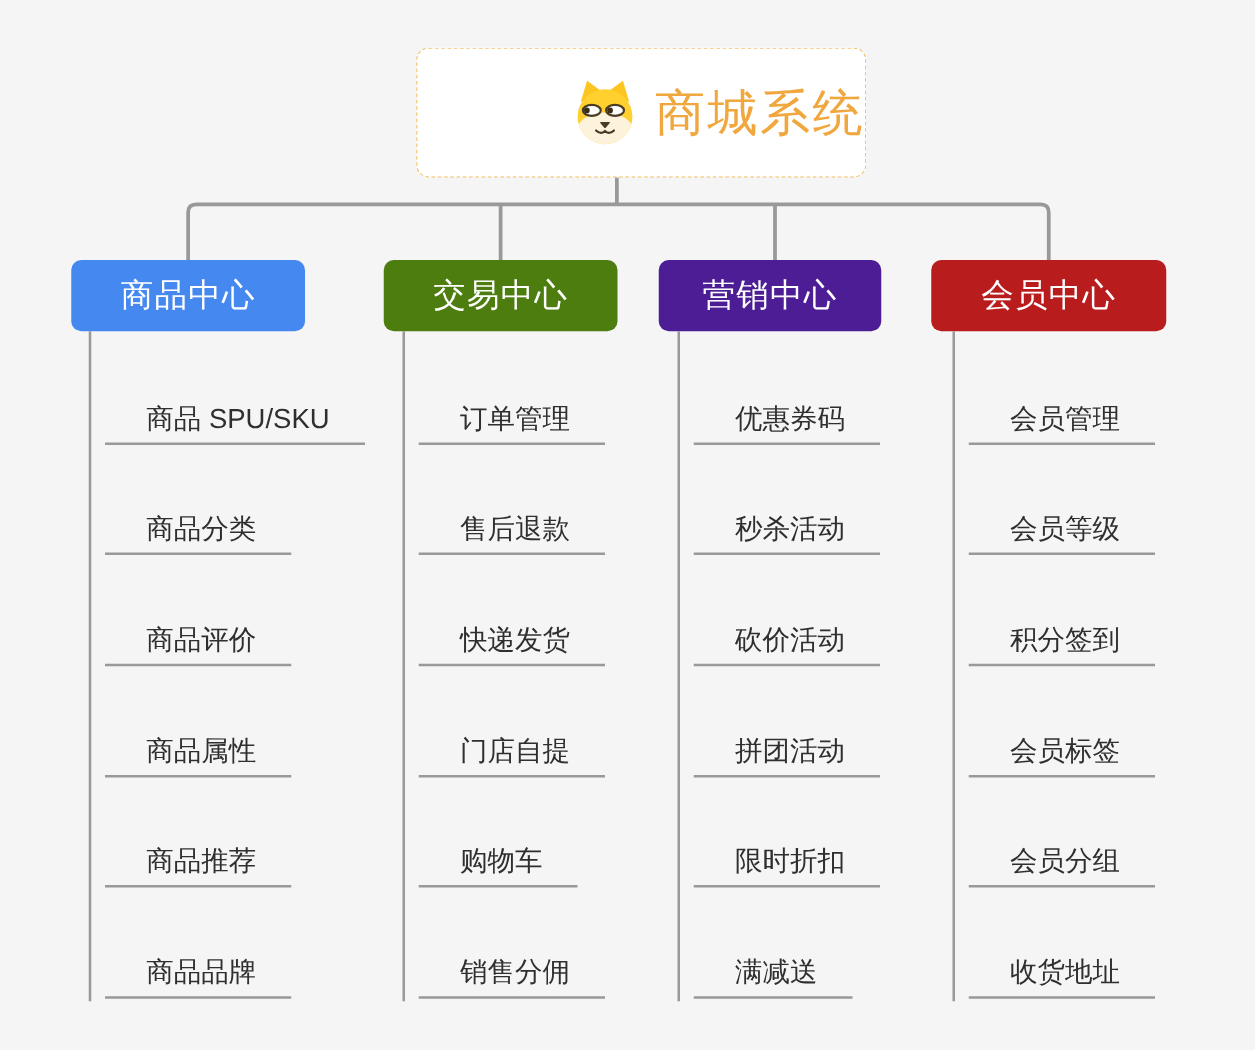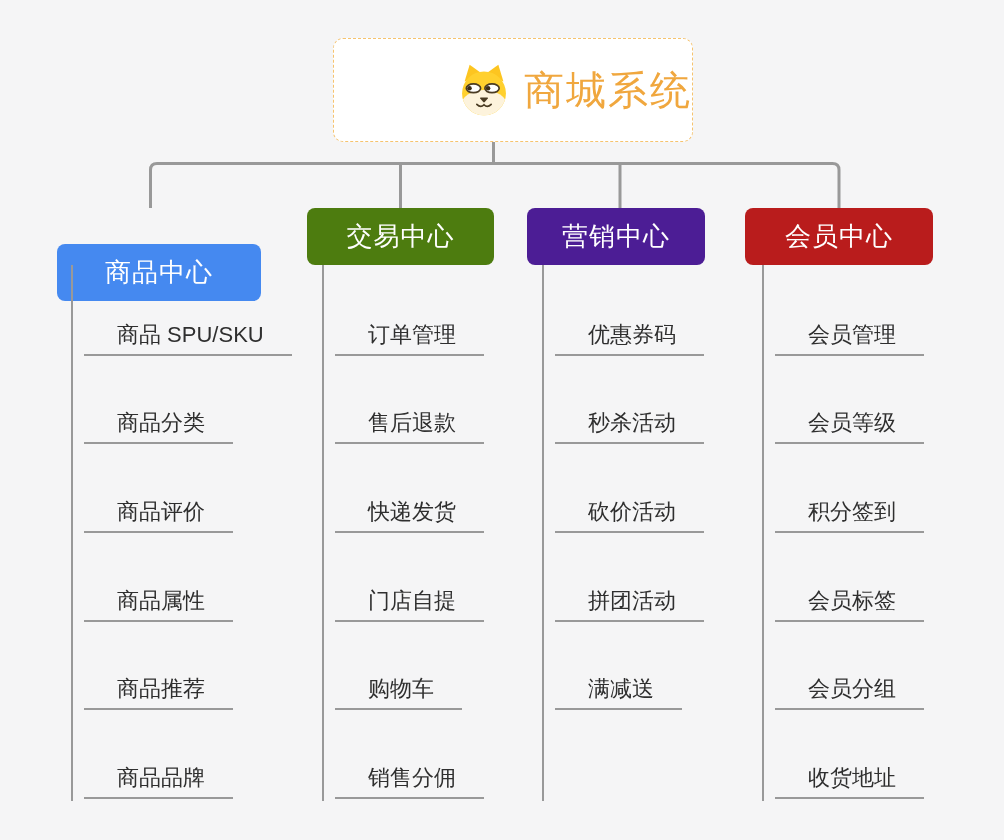--- a/index.html
+++ b/index.html
@@ -72,21 +72,21 @@
       <ellipse cx="41.5" cy="30" rx="8.5" ry="5.2" fill="#ffffff" stroke="#4a3b23" stroke-width="2"></ellipse>
       <circle cx="36.8" cy="30" r="2.7" fill="#3b2d18"></circle>
       <path d="M28 41 h8 q1 0 .5 1 l-3.6 4.2 q-.9 1 -1.8 0 L27.5 42 q-.5 -1 .5 -1 z" fill="#4a3b23"></path>
       <path d="M23.5 49 q4.5 4.5 8.5 .5 q4 4 8.5 -.5" fill="none" stroke="#4a3b23" stroke-width="2" stroke-linecap="round"></path>
     </svg>
     <span class="root-title">商城系统</span>
   </div>
 
   <div id="branches">
     <div class="branch">
-      <div class="branch-box" style="left: 57px; width: 204px; background: rgb(69, 137, 240); margin-top: 36px;">
+      <div class="branch-box" style="left: 57px; width: 187px; background: rgb(69, 137, 240);">
         <span>商品中心</span>
       </div>
       <div class="spine" style="left: 71px;"></div>
       <div class="children" style="left: 72px;">
           <div class="child-item">商品 SPU/SKU</div>
           <div class="child-item">商品分类</div>
           <div class="child-item">商品评价</div>
           <div class="child-item">商品属性</div>
           <div class="child-item">商品推荐</div>
           <div class="child-item">商品品牌</div>
@@ -111,20 +111,21 @@
     <div class="branch">
       <div class="branch-box" style="left: 527px; width: 178px; background: #4c1d95;">
         <span>营销中心</span>
       </div>
       <div class="spine" style="left: 542px;"></div>
       <div class="children" style="left: 543px;">
           <div class="child-item">优惠券码</div>
           <div class="child-item">秒杀活动</div>
           <div class="child-item">砍价活动</div>
           <div class="child-item">拼团活动</div>
+          <div class="child-item">限时折扣</div>
           <div class="child-item">满减送</div>
         </div>
     </div>
 
     <div class="branch">
       <div class="branch-box" style="left: 745px; width: 188px; background: #b91c1c;">
         <span>会员中心</span>
       </div>
       <div class="spine" style="left: 762px;"></div>
       <div class="children" style="left: 763px;">

